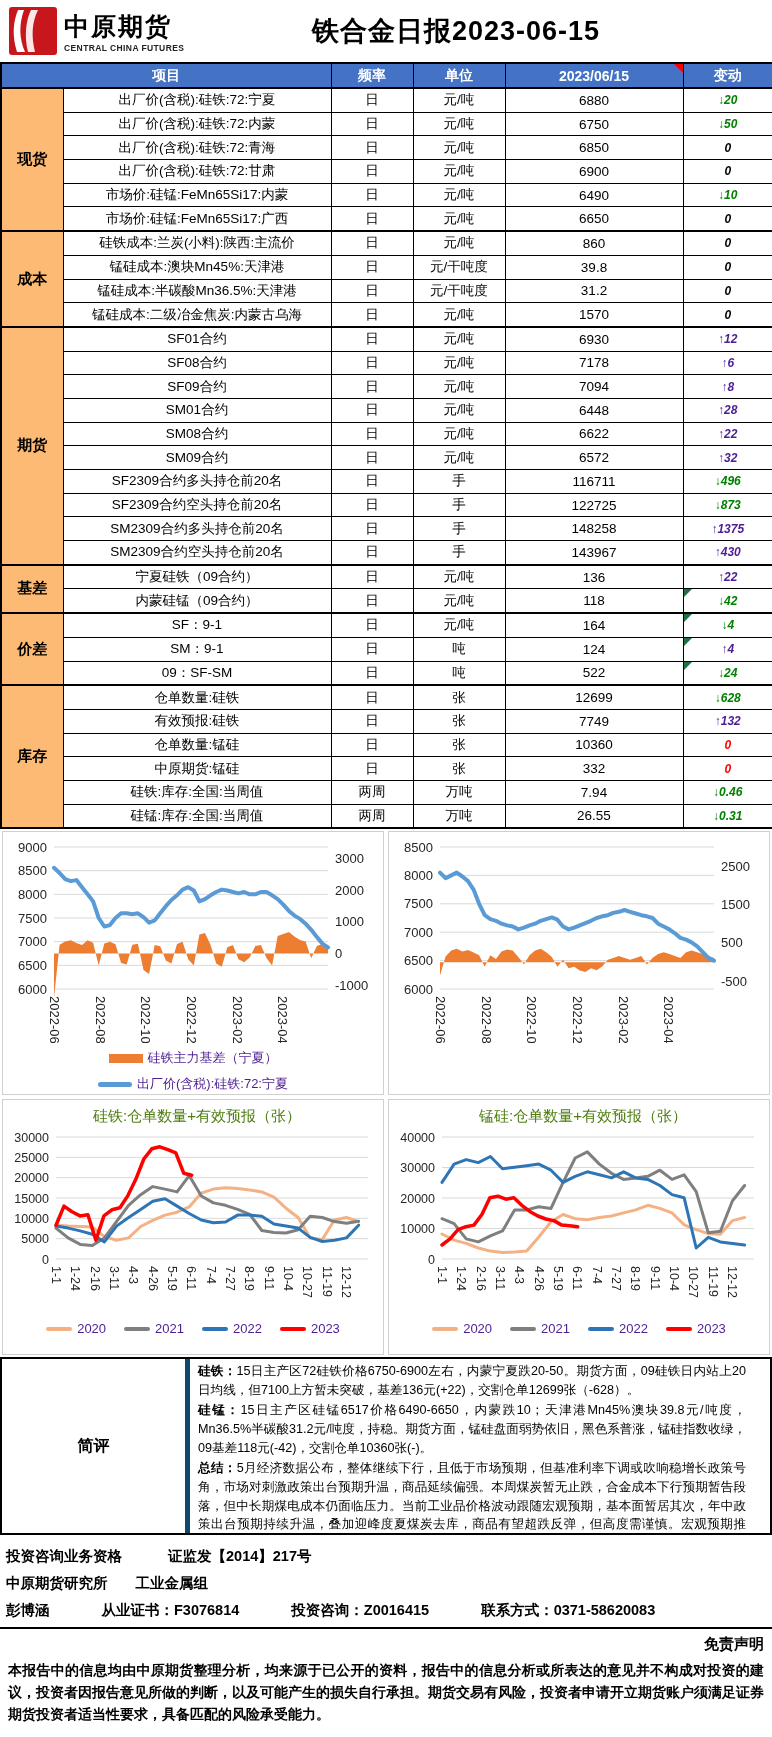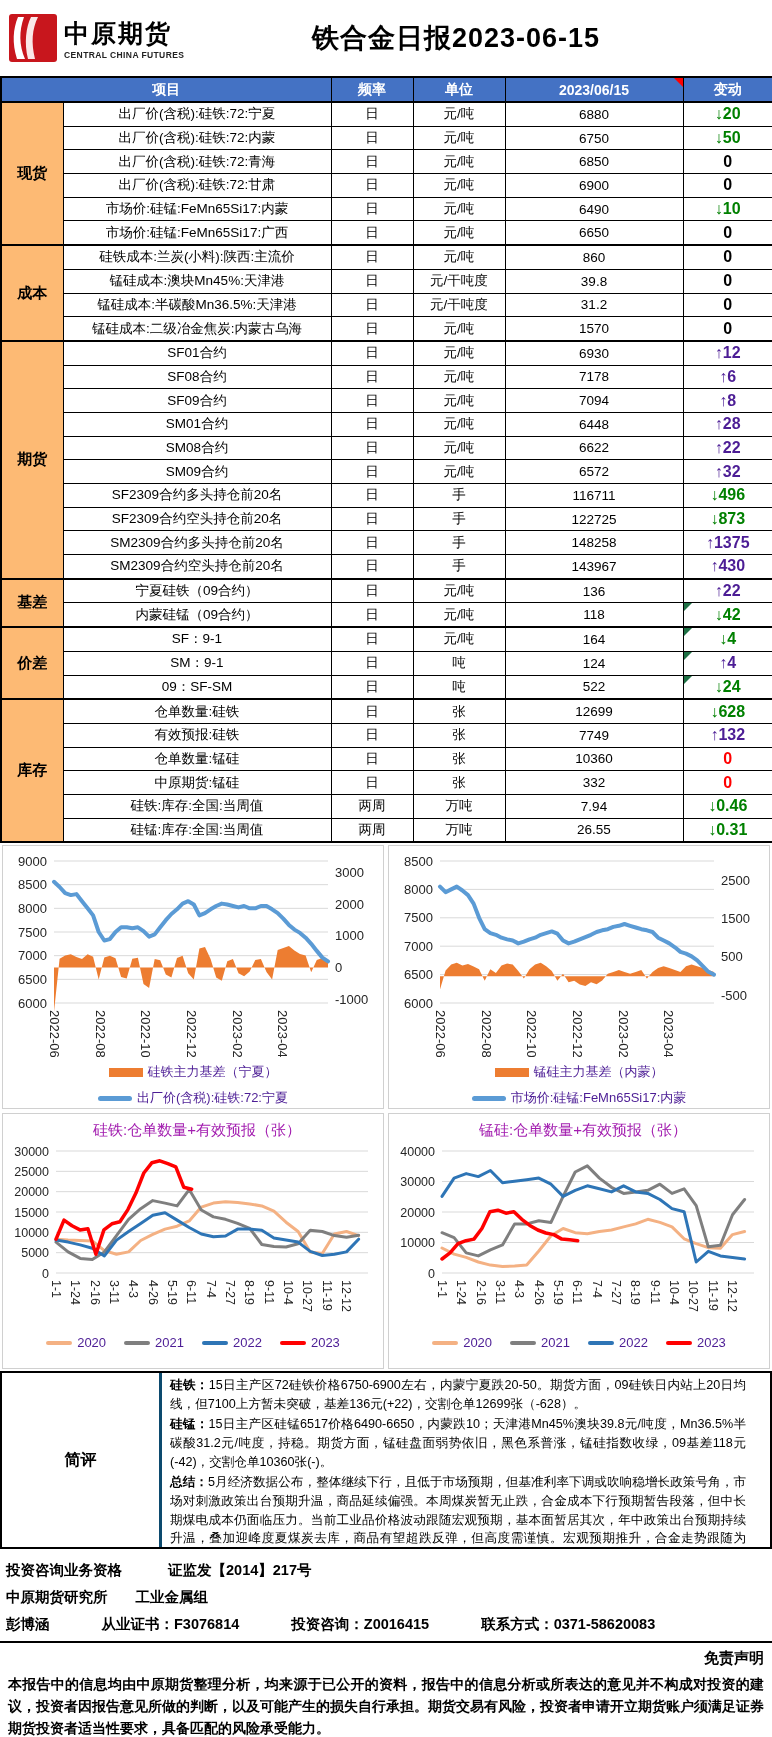--- a/index.html
+++ b/index.html
@@ -1,53 +1,53 @@
 <!DOCTYPE html>
 <html><head>
 <meta charset="utf-8">
 <style>
   html,body{margin:0;padding:0;background:#fff;color:#000;
     font-family:"Liberation Sans","DejaVu Sans",sans-serif;}
   body{width:772px;}
   
-  .page-header{height:76px;display:flex;align-items:center;background:#fff;}
+  .page-header{height:62px;display:flex;align-items:center;background:#fff;}
   .logo{display:flex;align-items:center;gap:6px;padding-left:8px;width:230px;box-sizing:border-box;}
   .logo-text .cn{font-size:25px;font-weight:bold;letter-spacing:2px;font-family:"Liberation Serif","DejaVu Serif",serif;}
   .logo-text .en{font-size:8.5px;font-weight:bold;letter-spacing:.4px;color:#222;}
   .report-title{flex:1;text-align:center;font-size:27px;font-weight:bold;letter-spacing:1px;padding-right:90px;}
   
   table.report{border-collapse:collapse;width:772px;table-layout:fixed;font-size:13.5px;}
   table.report td{border:1px solid #000;height:22.7px;text-align:center;padding:0 2px;overflow:hidden;white-space:nowrap;}
   table.report thead td{background:#4472C4;color:#fff;font-weight:bold;height:23px;font-size:14px;position:relative;}
   td.date-head::after{content:'';position:absolute;top:0;right:0;border-top:9px solid #FF0000;border-left:9px solid transparent;}
   td.group-cell{background:#fdba74;font-weight:bold;font-size:15px;}
   tr.group-start td{border-top:2px solid #000;}
   table.report{border:2px solid #000;}
-  td.chg{font-weight:bold;position:relative;font-size:16px;}
+  td.chg{font-weight:bold;position:relative;font-size:12px;font-style:italic;}
   .chg.down{color:#008000;}
   .chg.up{color:#4c1d95;}
   .chg.zero{color:#000;}
   .chg.zero-red{color:#FF0000;}
   td.corner::before{content:'';position:absolute;top:0;left:0;border-top:8px solid #1E7145;border-right:8px solid transparent;}
   
   .charts{display:grid;grid-template-columns:1fr 1fr;background:#fff;}
   .chart-box{border:1px solid #d0d0d0;margin:2px;padding:3px 1px;box-sizing:border-box;overflow:hidden;}
   .chart-box.top{height:264px;}
   .chart-box.bottom{height:256px;}
-  .chart-title{text-align:center;font-size:15px;color:#a21caf;padding:4px 0 0 8px;height:22px;}
+  .chart-title{text-align:center;font-size:15px;color:#4d7c0f;padding:4px 0 0 8px;height:22px;}
   .legend-stack{display:flex;flex-direction:column;align-items:center;gap:8px;margin-top:2px;}
   .legend-row{display:flex;justify-content:center;gap:18px;margin-top:0px;flex-wrap:nowrap;}
   .legend-item{display:flex;align-items:center;gap:5px;font-size:13px;color:#4c1d95;white-space:nowrap;}
   .sw-bar{width:34px;height:9px;}
   .sw-line{width:34px;height:5px;border-radius:3px;}
   .sw-line.small{width:26px;height:4px;}
   
   .comment{display:flex;border:2px solid #000;border-top:2px solid #000;height:178px;box-sizing:border-box;}
-  .comment-label{width:160px;display:flex;align-items:center;justify-content:center;
-    font-weight:bold;font-size:16px;border-right:3px solid #0c4a6e;box-sizing:border-box;}
+  .comment-label{width:188px;display:flex;align-items:center;justify-content:center;
+    font-weight:bold;font-size:16px;border-right:5px solid #0c4a6e;box-sizing:border-box;}
   .comment-body{flex:1;padding:3px 24px 3px 8px;font-size:12.6px;line-height:1.5;text-align:justify;overflow:hidden;}
   .comment-body p{margin:0 0 1px 0;}
   .comment-body .head{font-weight:bold;}
   
   .footer{height:92px;box-sizing:border-box;padding:8px 0 0 6px;font-weight:bold;font-size:14.5px;line-height:1.85;}
   .footer .gap-lg{display:inline-block;width:46px;}
   .footer .gap-md{display:inline-block;width:28px;}
   .footer .gap-sm{display:inline-block;width:52px;}
   
   .disclaimer{height:147px;box-sizing:border-box;border-top:2px solid #000;padding:6px 8px;}
@@ -374,30 +374,21 @@
         <text x="331" y="74.06756756756756" text-anchor="start" font-size="13" fill="#262626">1500</text>
         <text x="331" y="35.68918918918918" text-anchor="start" font-size="13" fill="#262626">2500</text>
         <text x="46" y="161" font-size="13" fill="#262626" transform="rotate(90 46 161)">2022-06</text>
         <text x="91.64840000000001" y="161" font-size="13" fill="#262626" transform="rotate(90 91.64840000000001 161)">2022-08</text>
         <text x="137.29680000000002" y="161" font-size="13" fill="#262626" transform="rotate(90 137.29680000000002 161)">2022-10</text>
         <text x="182.9452" y="161" font-size="13" fill="#262626" transform="rotate(90 182.9452 161)">2022-12</text>
         <text x="228.5936" y="161" font-size="13" fill="#262626" transform="rotate(90 228.5936 161)">2023-02</text>
         <text x="274.24199999999996" y="161" font-size="13" fill="#262626" transform="rotate(90 274.24199999999996 161)">2023-04</text>
         <path d="M 50 127.13513513513513 L 50.0 140.6 L 55.6 121.4 L 61.2 115.6 L 66.8 113.7 L 72.4 116.4 L 78.0 114.9 L 83.6 117.5 L 89.1 120.2 L 94.7 131.7 L 100.3 120.2 L 105.9 124.1 L 111.5 116.4 L 117.1 114.5 L 122.7 115.6 L 128.3 122.1 L 133.9 129.4 L 139.5 120.2 L 145.1 115.6 L 150.7 113.7 L 156.2 117.2 L 161.8 122.1 L 167.4 131.7 L 173.0 124.8 L 178.6 133.3 L 184.2 131.7 L 189.8 135.6 L 195.4 137.1 L 201.0 133.3 L 206.6 135.2 L 212.2 131.4 L 217.8 124.8 L 223.3 122.9 L 228.9 121.0 L 234.5 122.9 L 240.1 124.8 L 245.7 122.9 L 251.3 121.0 L 256.9 129.4 L 262.5 122.9 L 268.1 119.1 L 273.7 117.2 L 279.3 119.1 L 284.9 121.0 L 290.4 122.9 L 296.0 117.2 L 301.6 115.6 L 307.2 117.2 L 312.8 119.1 L 318.4 121.0 L 324.0 122.9 L 324 127.13513513513513 Z" fill="#ED7D31"></path>
         <polyline points="50.0,37.6 55.6,43.2 61.2,40.4 66.8,37.6 72.4,41.5 78.0,46.1 83.6,54.6 89.1,68.8 94.7,80.2 100.3,84.1 105.9,85.8 111.5,88.7 117.1,90.4 122.7,91.5 128.3,94.4 133.9,92.7 139.5,90.4 145.1,88.7 150.7,85.8 156.2,84.1 161.8,82.4 167.4,84.7 173.0,91.5 178.6,94.4 184.2,92.7 189.8,90.4 195.4,88.1 201.0,85.8 206.6,83.0 212.2,81.3 217.8,80.2 223.3,77.9 228.9,76.8 234.5,75.0 240.1,76.8 245.7,78.5 251.3,80.2 256.9,81.3 262.5,83.0 268.1,88.7 273.7,91.5 279.3,94.4 284.9,98.3 290.4,102.9 296.0,104.6 301.6,107.4 307.2,111.4 312.8,117.1 318.4,122.8 324.0,125.6" fill="none" stroke="#5B9BD5" stroke-width="4" stroke-linejoin="round" stroke-linecap="round"></polyline>
-      </svg><div class="legend-stack">
-        <div class="legend-item">
-          <span class="sw-bar" style="background: rgb(237, 125, 49);"></span>
-          <span>锰硅主力基差（内蒙）</span>
-        </div>
-        <div class="legend-item">
-          <span class="sw-line" style="background: rgb(91, 155, 213);"></span>
-          <span>市场价:硅锰:FeMn65Si17:内蒙</span>
-        </div>
-      </div></div>
+      </svg></div>
   <div class="chart-box bottom"><div class="chart-title">硅铁:仓单数量+有效预报（张）</div><svg width="376" height="188" viewBox="0 0 376 188">
         <line x1="52" y1="130" x2="364" y2="130" stroke="#d9d9d9" stroke-width="1"></line>
         <text x="45" y="134.5" text-anchor="end" font-size="12.5" fill="#262626">0</text>
         <line x1="52" y1="109.66666666666667" x2="364" y2="109.66666666666667" stroke="#d9d9d9" stroke-width="1"></line>
         <text x="45" y="114.16666666666667" text-anchor="end" font-size="12.5" fill="#262626">5000</text>
         <line x1="52" y1="89.33333333333334" x2="364" y2="89.33333333333334" stroke="#d9d9d9" stroke-width="1"></line>
         <text x="45" y="93.83333333333334" text-anchor="end" font-size="12.5" fill="#262626">10000</text>
         <line x1="52" y1="69" x2="364" y2="69" stroke="#d9d9d9" stroke-width="1"></line>
         <text x="45" y="73.5" text-anchor="end" font-size="12.5" fill="#262626">15000</text>
         <line x1="52" y1="48.66666666666667" x2="364" y2="48.66666666666667" stroke="#d9d9d9" stroke-width="1"></line>

